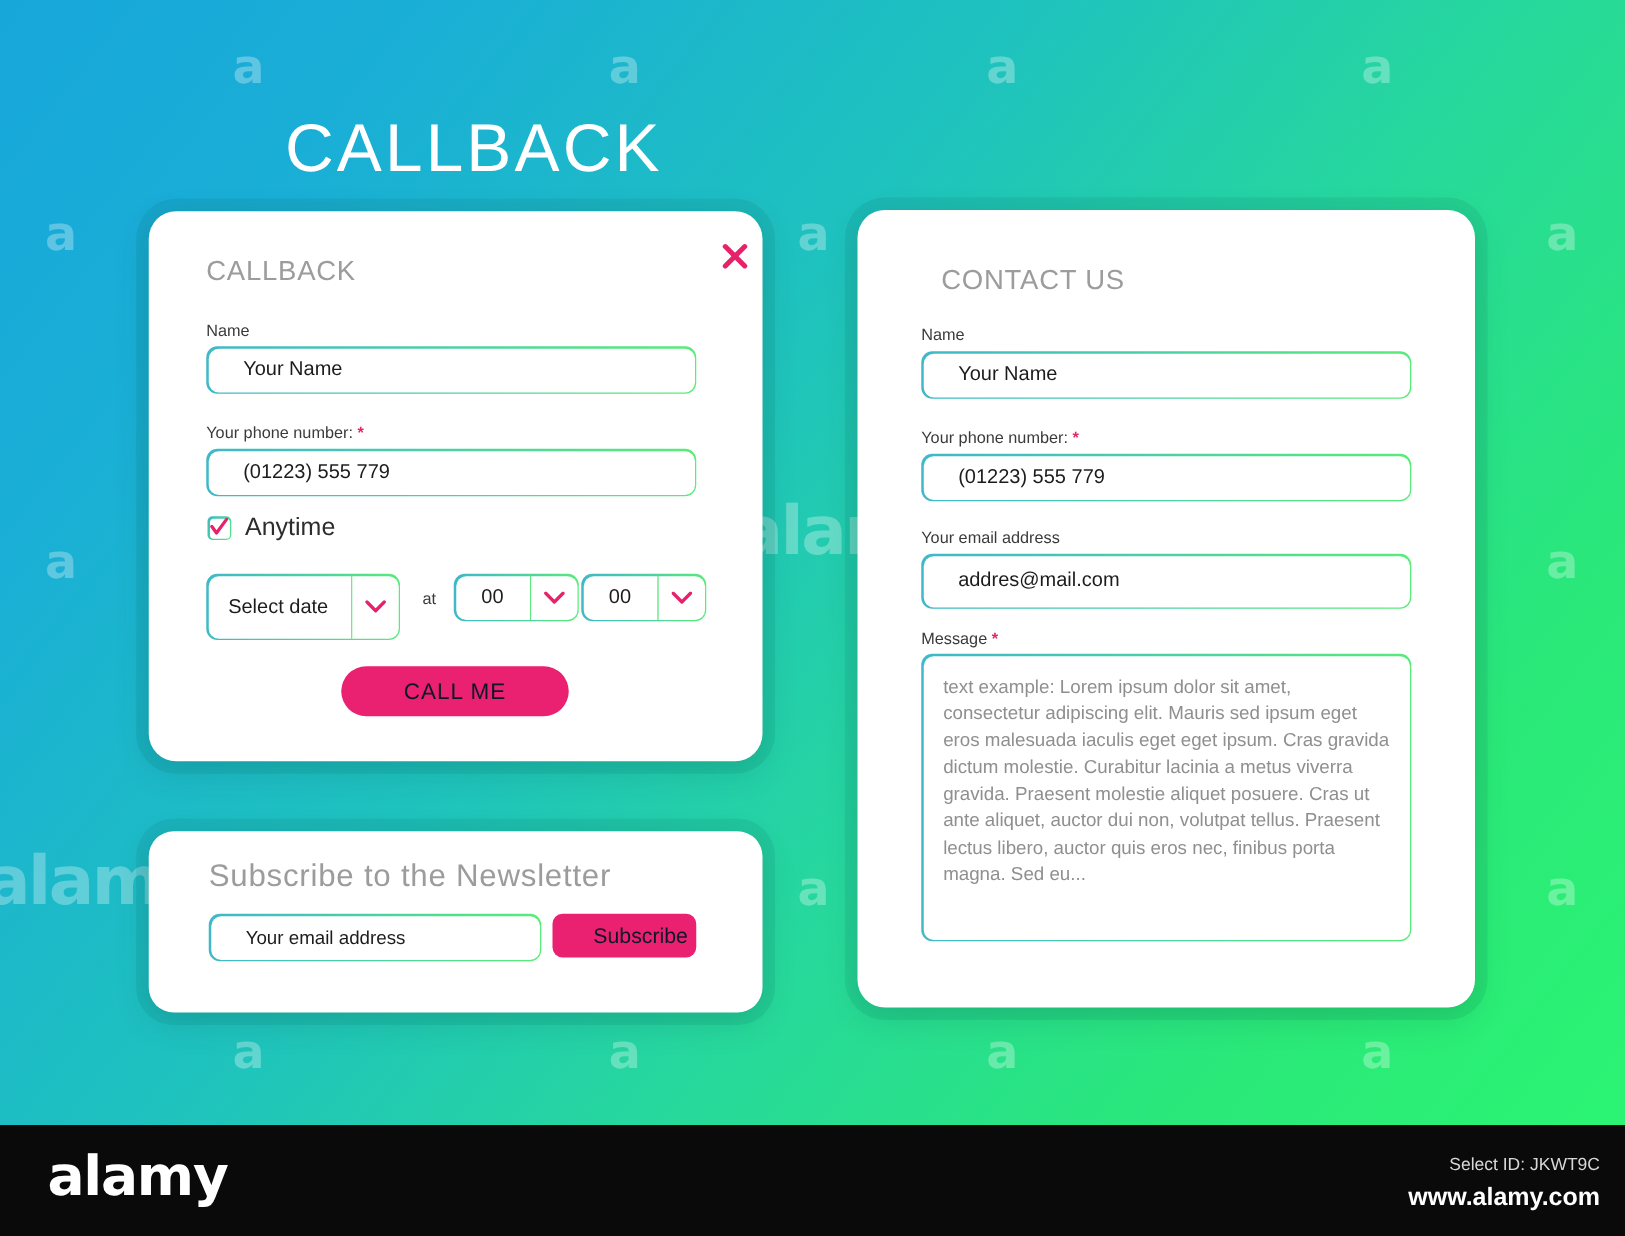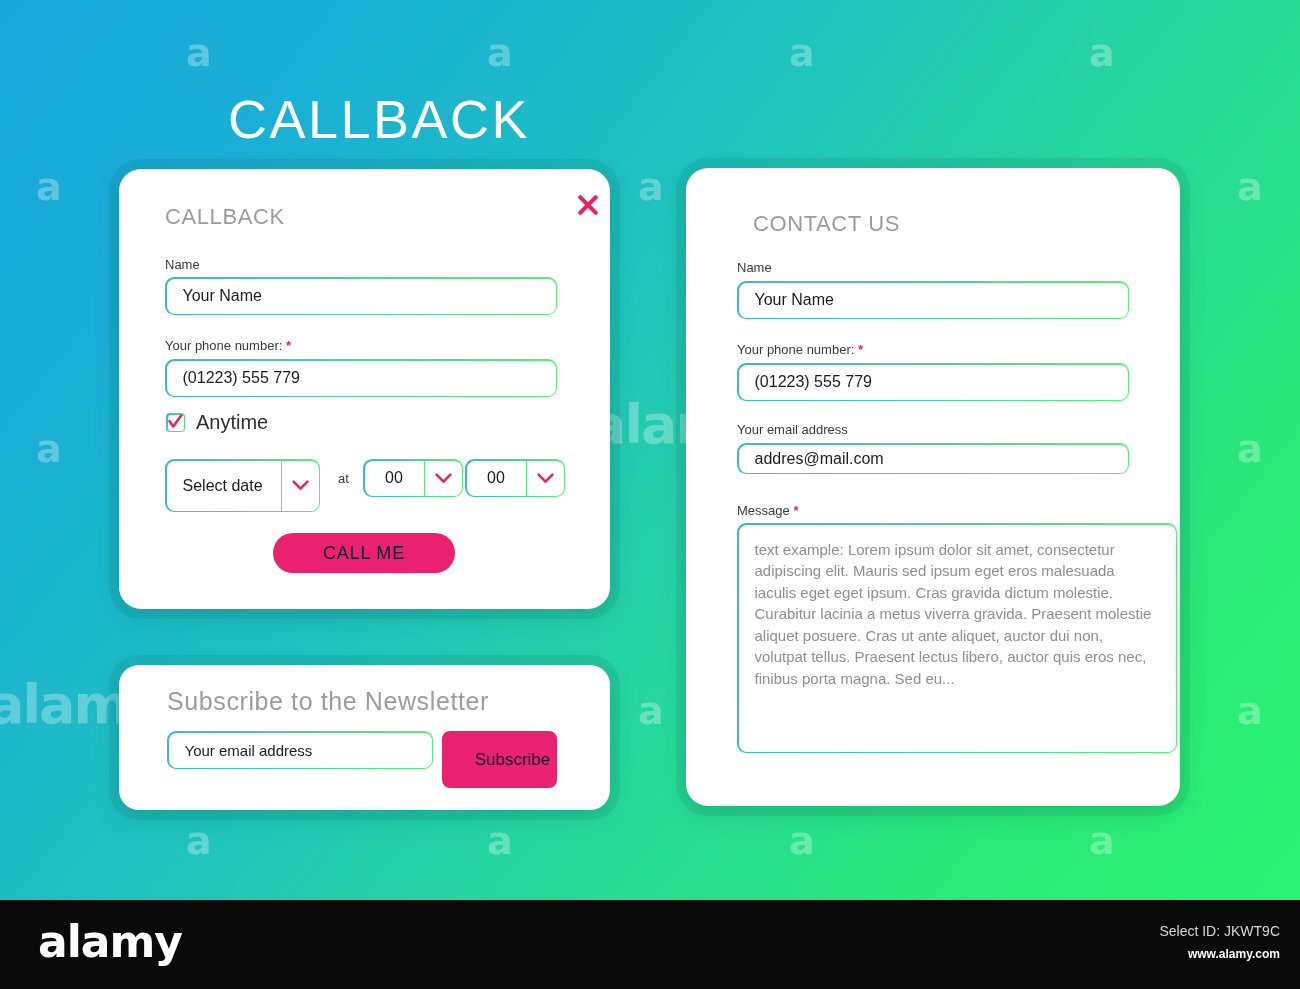--- a/index.html
+++ b/index.html
@@ -119,21 +119,21 @@
     box-sizing: border-box;
   }
   .gi > .gi-in {
     width: 100%;
     height: 100%;
     background: #fff;
     border-radius: 8px;
     box-sizing: border-box;
     display: flex;
     align-items: center;
-    padding-left: 16px;
+    padding-left: 28px;
     font-size: 16px;
     color: #1c1c1c;
     font-weight: 400;
     white-space: nowrap;
     overflow: hidden;
   }
   .gi.ta > .gi-in {
     display: block;
     padding: 14px 16px 10px 16px;
     color: #8f8f8f;
@@ -209,21 +209,21 @@
     color: #0f172a;
     border: none;
     border-radius: 22px;
     font-family: "Liberation Sans", sans-serif;
     cursor: pointer;
     display: flex;
     align-items: center;
     justify-content: center;
   }
   #btn-call-me { left: 273px; top: 533px; width: 182px; height: 40px; font-size: 18px; letter-spacing: 0.8px; }
-  #btn-subscribe { left: 442px; top: 731px; width: 115px; height: 57px; border-radius: 8px; font-size: 17px; padding-left: 32px; }
+  #btn-subscribe { left: 442px; top: 731px; width: 115px; height: 35px; border-radius: 8px; font-size: 17px; padding-left: 32px; }
 
   
   .footer {
     position: absolute;
     left: 0; top: 900px;
     width: 1300px; height: 89px;
     background: #0a0a0a;
   }
   .footer-logo {
     position: absolute;
@@ -241,21 +241,21 @@
     color: #d8d8d8;
     font-size: 14px;
     text-align: right;
     white-space: nowrap;
   }
   .footer-url {
     position: absolute;
     right: 20px; top: 47px;
     color: #ffffff;
     font-weight: 700;
-    font-size: 12px;
+    font-size: 20px;
     text-align: left;
     white-space: nowrap;
   }
 </style>
 </head>
 <body>
 
 <div class="shot">
   <div class="canvas">
 
@@ -356,29 +356,29 @@
 
       <div class="field-label" style="left:51px; top:174px;">
         <span>Your phone number:</span>
         <span class="req">*</span>
       </div>
       <div class="gi" style="left:51px; top:195px; width:392px; height:38px;">
         <div class="gi-in">(01223)  555 779</div>
       </div>
 
       <div class="field-label" style="left:51px; top:254px;">Your email address</div>
-      <div class="gi" style="left:51px; top:275px; width:392px; height:31px;">
+      <div class="gi" style="left:51px; top:275px; width:392px; height:44px;">
         <div class="gi-in">addres@mail.com</div>
       </div>
 
       <div class="field-label" style="left:51px; top:335px;">
         <span>Message</span>
         <span class="req">*</span>
       </div>
-      <div class="gi ta" style="left:51px; top:355px; width:440px; height:230px;">
+      <div class="gi ta" style="left:51px; top:355px; width:392px; height:230px;">
         <div class="gi-in">text example:
 Lorem ipsum dolor sit amet, consectetur adipiscing elit. Mauris sed ipsum eget eros malesuada iaculis eget eget ipsum. Cras gravida dictum molestie. Curabitur lacinia a metus viverra gravida. Praesent molestie aliquet posuere. Cras ut ante aliquet, auctor dui non, volutpat tellus. Praesent lectus libero, auctor quis eros nec, finibus porta magna. Sed eu...</div>
       </div>
     </div>
 
   </div>
 
   <div class="footer">
     <div class="footer-logo">alamy</div>
     <div class="footer-id">Select ID: JKWT9C</div>

